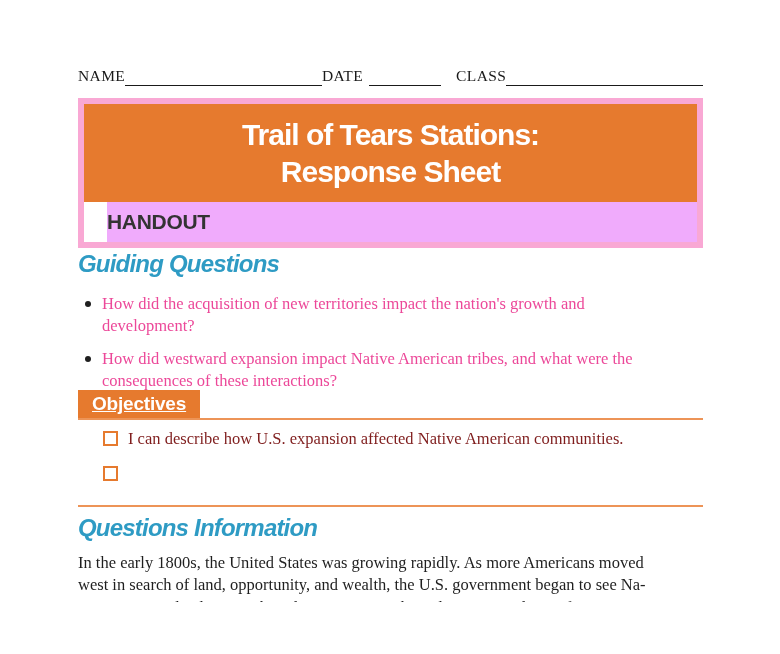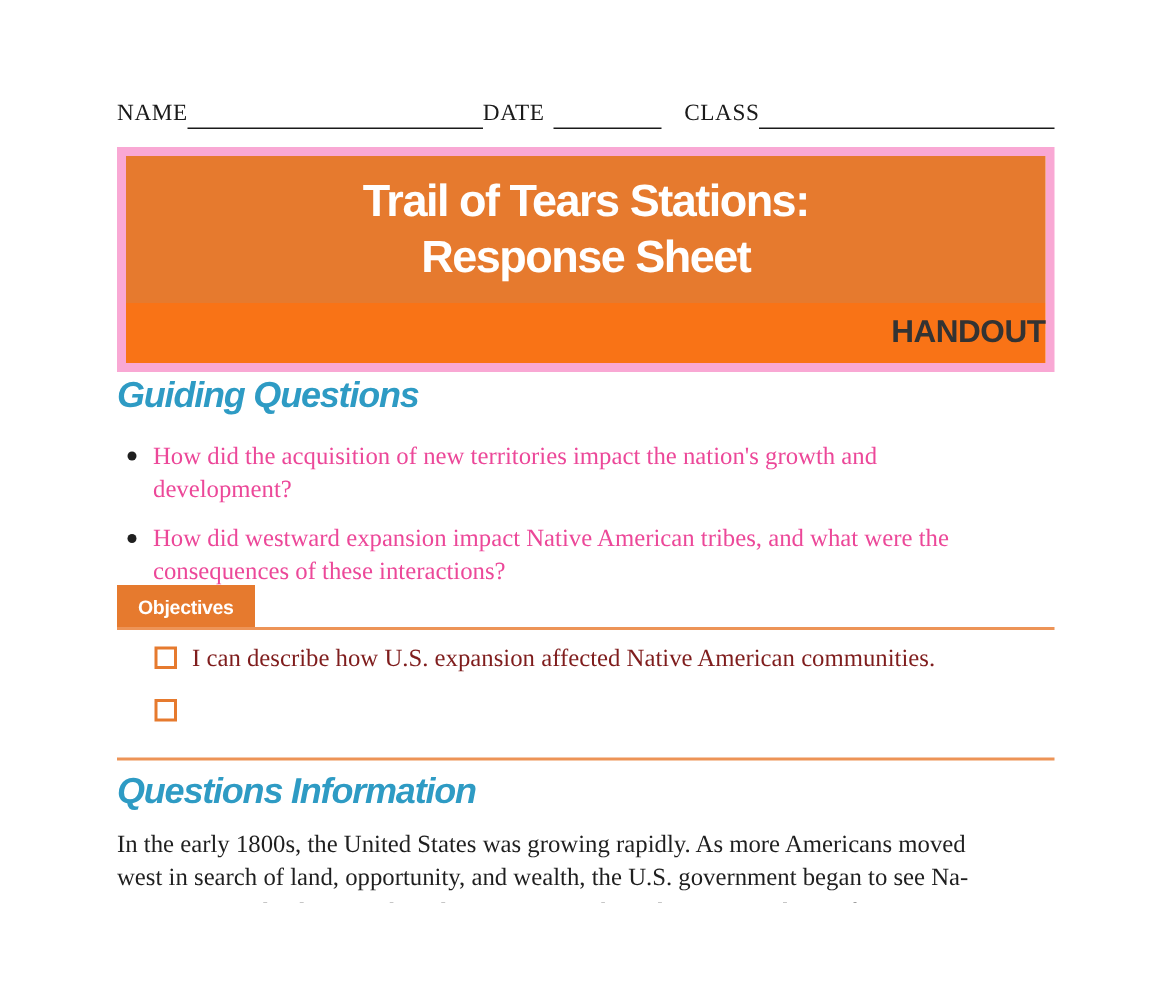--- a/index.html
+++ b/index.html
@@ -28,22 +28,22 @@
   .banner {
     background:#E67A2E; height:98px;
     display:flex; align-items:center; justify-content:center;
   }
   .banner-title {
     white-space:pre-line; text-align:center; color:#ffffff;
     font-family:"Liberation Sans", sans-serif; font-weight:700;
     font-size:30px; line-height:37px; letter-spacing:-1px;
   }
   .handout-band {
-    background:#f97316; height:40px;
-    display:flex; align-items:center; justify-content:flex-end;
+    background:#f0abfc; height:40px;
+    display:flex; align-items:center; justify-content:flex-start;margin-left:23px;
   }
   .handout-label {
     font-family:"Liberation Sans", sans-serif; font-weight:700;
     font-size:21px; color:#333333; letter-spacing:-0.3px;
   }
 
   
   .teal-heading {
     position:absolute; left:78px;
     font-family:"Liberation Sans", sans-serif; font-style:italic; font-weight:700;
@@ -64,21 +64,21 @@
   }
   .bullet-text { white-space:pre-line; }
 
   
   .obj-tab {
     position:absolute; left:78px; top:390px; height:28px;
     background:#E67A2E; display:flex; align-items:center; padding:0 14px;
   }
   .obj-label {
     font-family:"Liberation Sans", sans-serif; font-weight:700;
-    font-size:13px; color:#ffffff; letter-spacing:-0.2px; white-space:nowrap;
+    font-size:19px; color:#ffffff; letter-spacing:-0.2px; white-space:nowrap;text-decoration:underline;
   }
   .orange-rule {
     position:absolute; left:78px; width:625px; height:2px; background:#ED9457;
   }
   .obj-rule { top:418px; }
   .section-rule { top:505px; }
 
   
   .checklist { position:absolute; left:103px; top:428px; width:575px; }
   .check-item {

